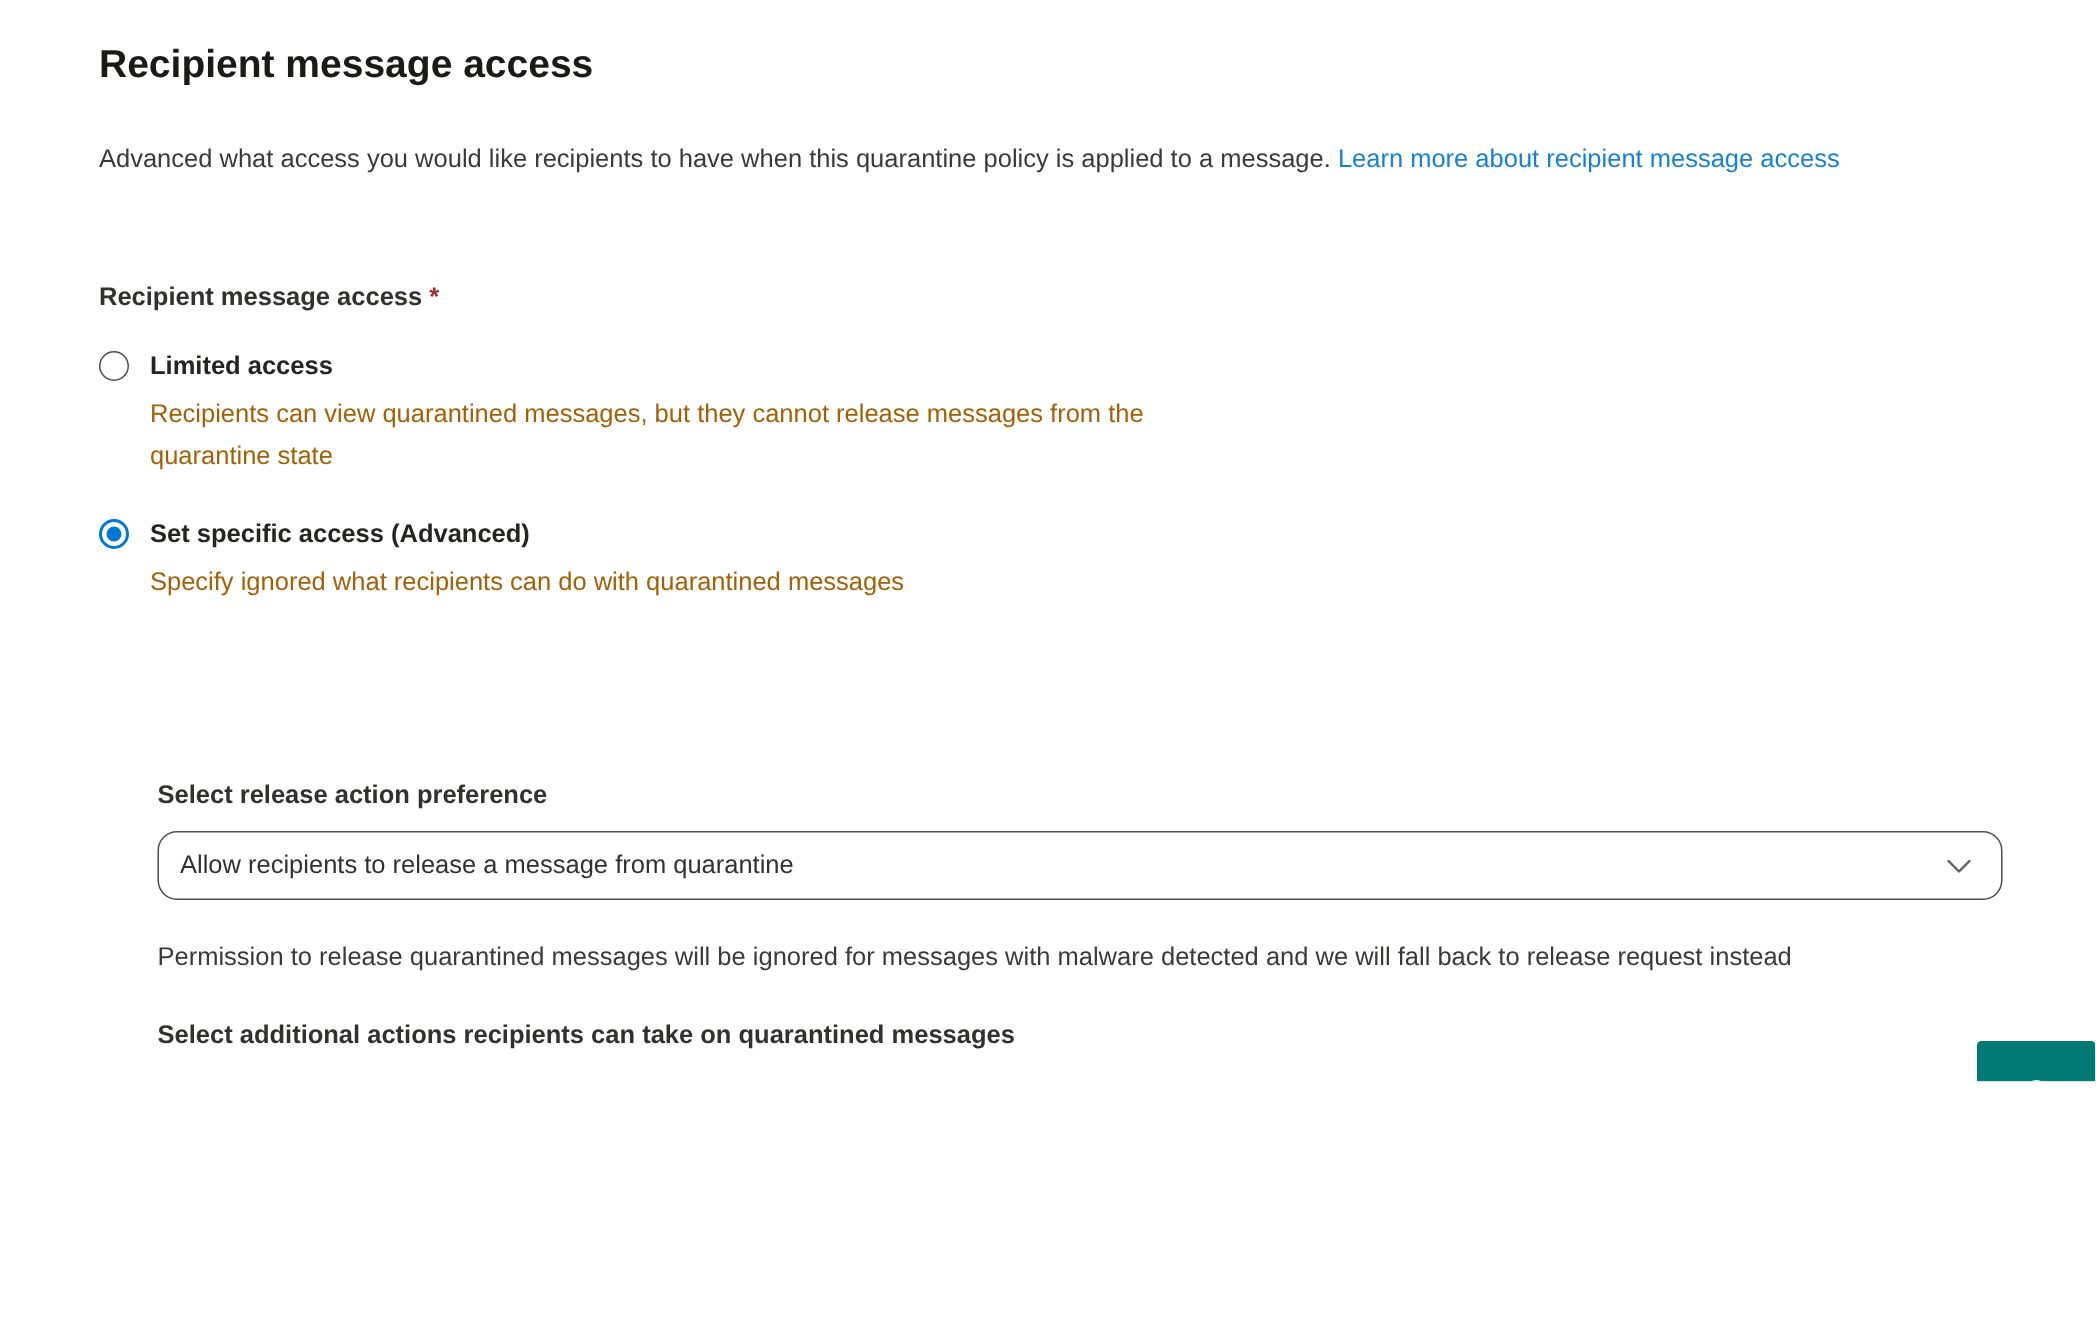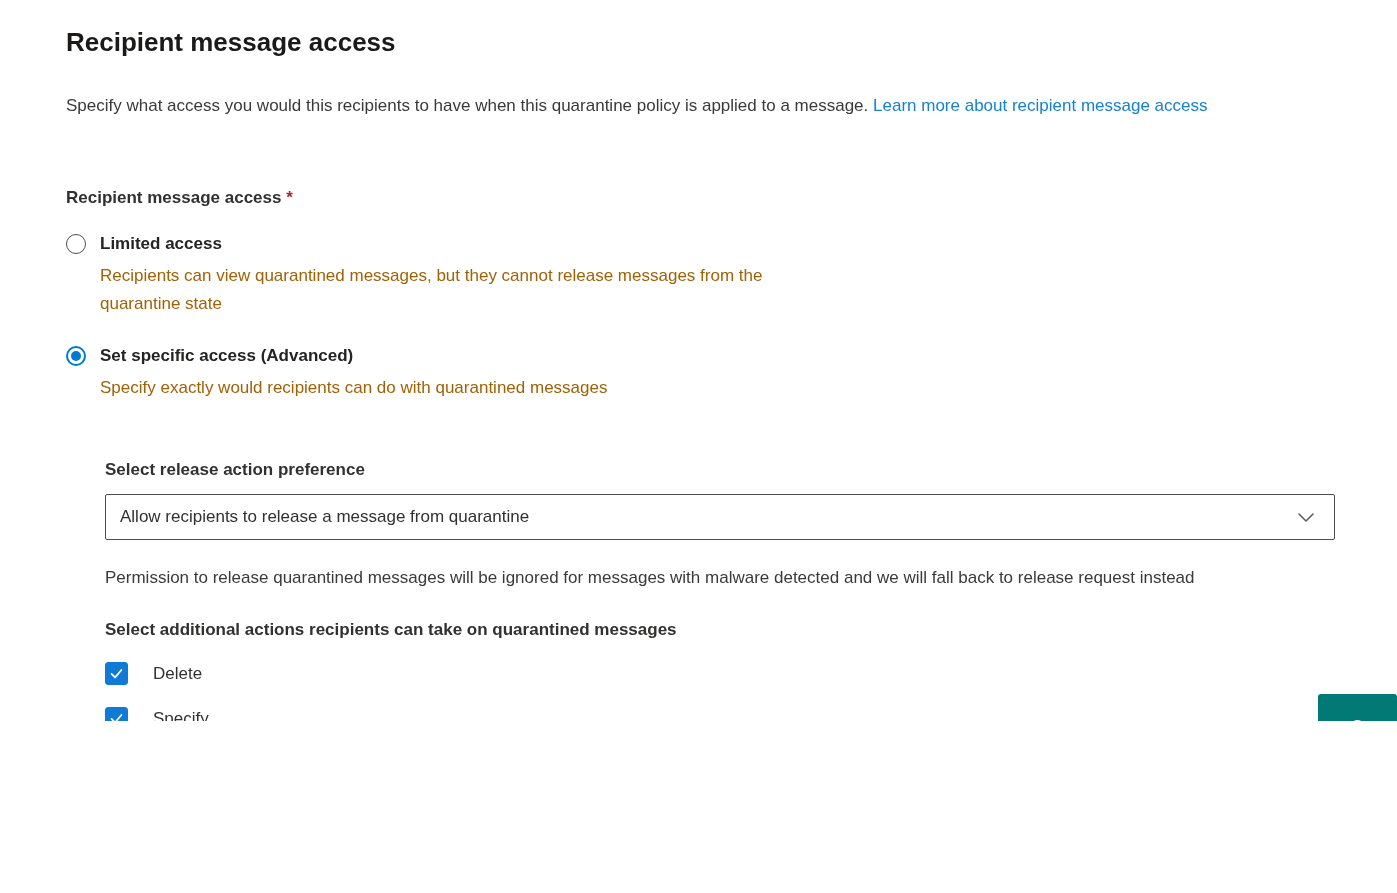--- a/index.html
+++ b/index.html
@@ -94,34 +94,34 @@
     margin: 8px 0 0 34px;
     max-width: 670px;
     font-size: 17px;
     line-height: 28px;
     color: #a16207;
   }
   .radio-option + .radio-option { margin-top: 28px; }
 
   
   .advanced {
-    margin: 56px 0 0 39px;
+    margin: 116px 0 0 39px;
   }
   .sub-label {
     font-size: 17px;
     line-height: 24px;
     font-weight: 700;
     color: #323130;
   }
   .dropdown {
     margin-top: 12px;
     max-width: 1230px;
     height: 46px;
     border: 1.5px solid #4e4d4c;
-    border-radius: 2px;
+    border-radius: 13px;
     background: #ffffff;
     display: flex;
     align-items: center;
     justify-content: space-between;
     padding: 0 20px 0 14px;
     cursor: pointer;
   }
   .dropdown-value {
     font-size: 17px;
     color: #323130;
@@ -189,42 +189,42 @@
   }
 </style>
 </head>
 <body>
 
 <div class="page">
   <div class="content">
 
     <h1 class="page-title">Recipient message access</h1>
 
-    <p class="intro"><span>Specify what access you would this recipients to have when this quarantine policy is applied to a message. </span><a href="#">Learn more about recipient message access</a></p>
+    <p class="intro"><span>Advanced what access you would like recipients to have when this quarantine policy is applied to a message. </span><a href="#">Learn more about recipient message access</a></p>
 
     <div class="field-label"><span>Recipient message access</span>&nbsp;<span class="required">*</span></div>
 
     <div class="radio-group">
 
       <div class="radio-option">
         <div class="radio-row">
           <div class="radio-circle"></div>
           <div class="radio-label">Limited access</div>
         </div>
         <div class="radio-desc">Recipients can view quarantined messages, but they cannot release messages from the quarantine state</div>
       </div>
 
       <div class="radio-option">
         <div class="radio-row">
           <div class="radio-circle checked">
             <div class="radio-dot"></div>
           </div>
           <div class="radio-label">Set specific access (Advanced)</div>
         </div>
-        <div class="radio-desc">Specify exactly would recipients can do with quarantined messages</div>
+        <div class="radio-desc">Specify ignored what recipients can do with quarantined messages</div>
       </div>
 
     </div>
 
     <div class="advanced">
 
       <div class="sub-label">Select release action preference</div>
 
       <div class="dropdown">
         <span class="dropdown-value">Allow recipients to release a message from quarantine</span>

